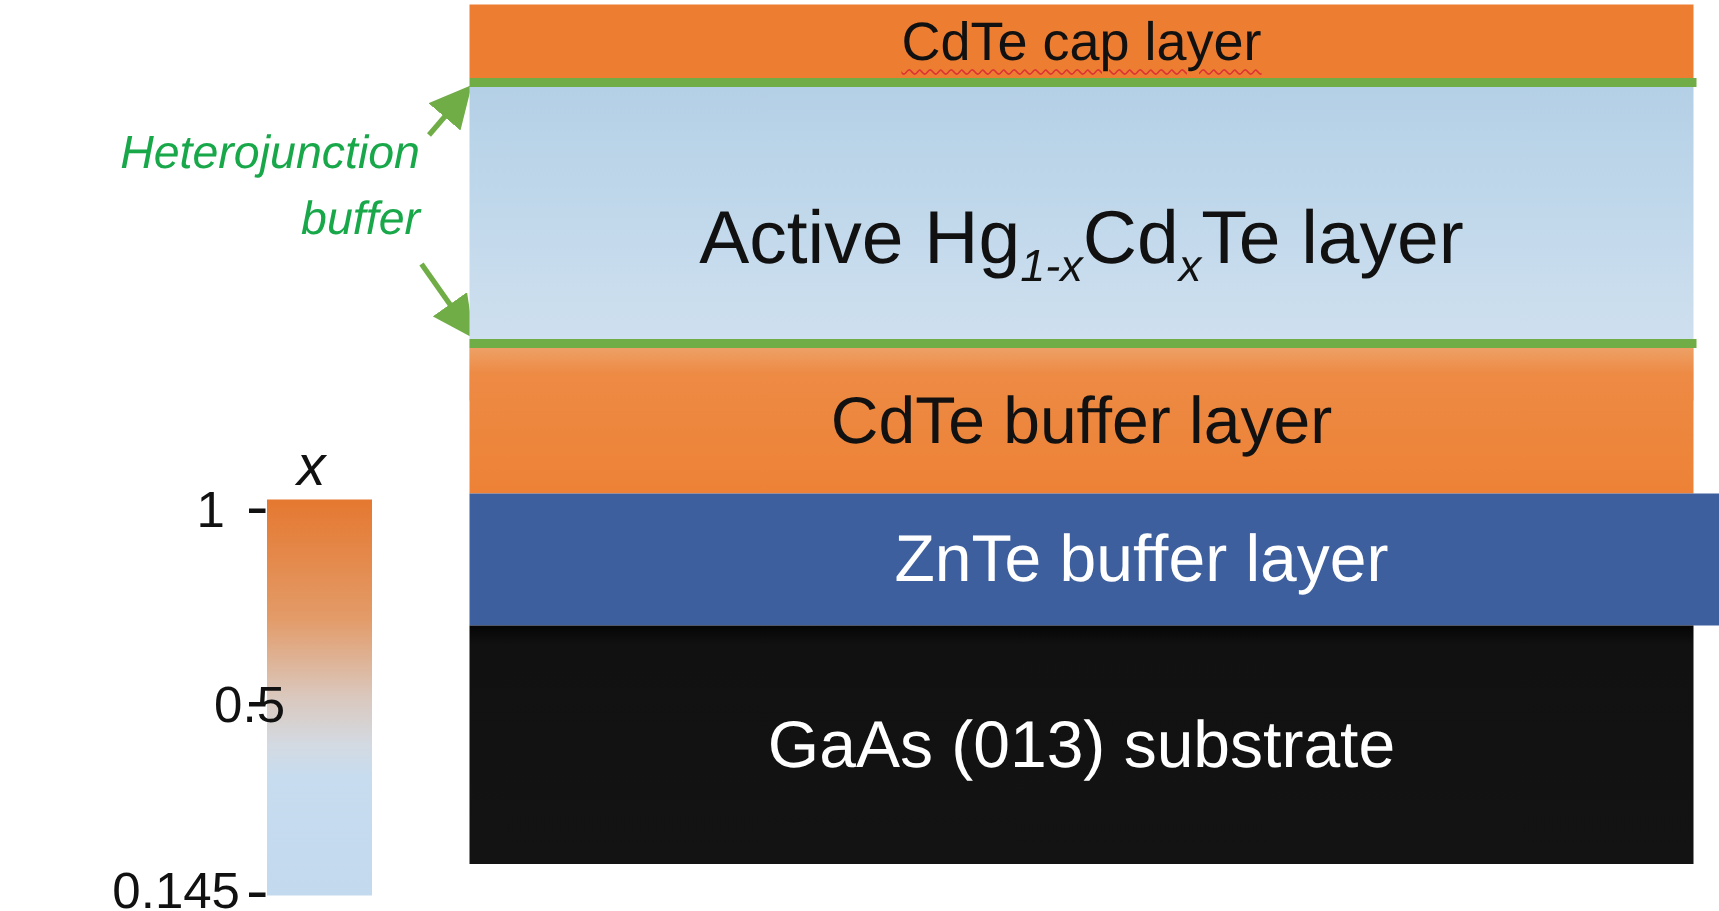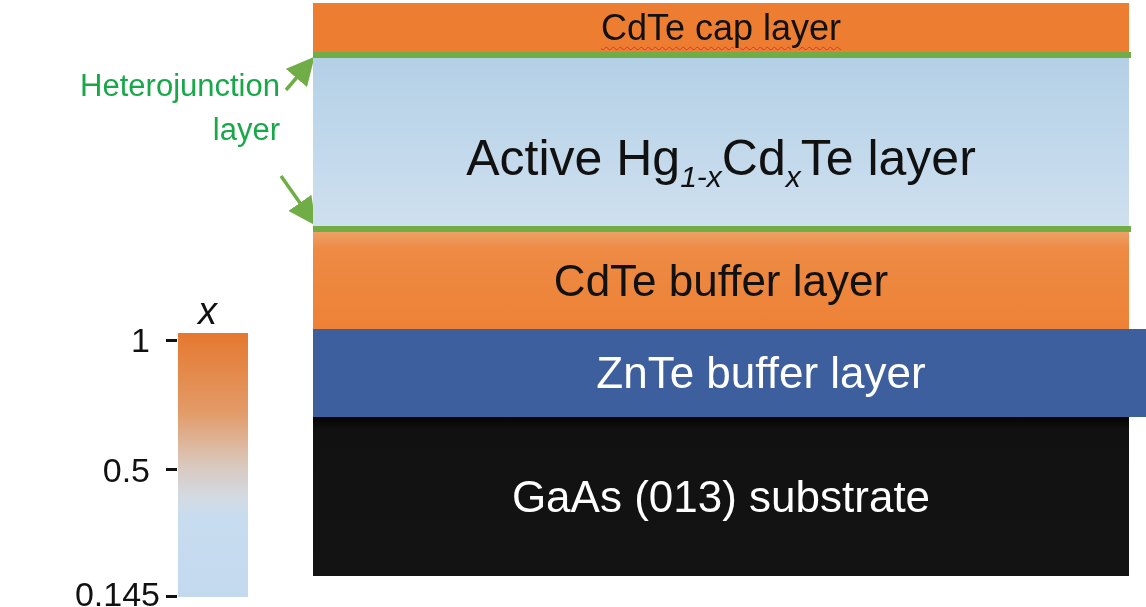--- a/index.html
+++ b/index.html
@@ -14,21 +14,21 @@
   #j2{top:226px;}
   #active{top:58px;height:209px;background:linear-gradient(to bottom,#b4d0e6 0%,#c4daec 50%,#cfe0ef 82%,#e8c3a4 94%,#eda570 100%);}
   #active .lbl{font-size:50px;color:#111;}
   #active sub{font-size:30px;vertical-align:-12px;}
   #cdte{top:232px;height:97px;background:linear-gradient(to bottom,#eea066 0%,#ed8a44 18%,#ed8236 100%);}
   #cdte .lbl{color:#111;}
   #znte{top:329px;height:88px;background:#3e5f9e;padding-left:40px;}
   #znte .lbl{color:#fff;}
   #gaas{top:417px;height:159px;background:linear-gradient(to bottom,#050505 0%,#111 8%,#131313 100%);}
   #gaas .lbl{color:#fff;}
-  #hetero{position:absolute;left:4px;top:64px;width:276px;text-align:right;color:#18a84a;font-size:31px;line-height:44px;}
+  #hetero{position:absolute;left:4px;top:80px;width:276px;text-align:right;color:#18a84a;font-style:italic;font-size:31px;line-height:44px;}
   #arrows{position:absolute;left:0;top:0;}
   #cbar{position:absolute;left:178px;top:333px;width:70px;height:264px;background:linear-gradient(to bottom,#e57830 0%,#e39b68 30%,#dac8be 50%,#d3dae2 62%,#c7dcef 70%,#c3d9ee 100%);}
   #cbar-title{position:absolute;left:198px;top:290px;font-size:38px;font-style:italic;color:#111;}
   .tick{position:absolute;height:3px;width:11px;background:#111;left:166px;}
   .ticklbl{position:absolute;font-size:34px;color:#111;text-align:right;width:150px;left:0;}
 </style>
 </head>
 <body>
 
 <svg id="arrows" width="330" height="240">
@@ -36,21 +36,21 @@
     <marker id="ah" markerWidth="8" markerHeight="8" refX="6" refY="4" orient="auto" markerUnits="strokeWidth">
       <path d="M0,0 L8,4 L0,8 Z" fill="#70ad47"></path>
     </marker>
   </defs>
   <line x1="286" y1="90" x2="310" y2="62" stroke="#70ad47" stroke-width="3.5" marker-end="url(#ah)"></line>
   <line x1="281" y1="176" x2="312" y2="220" stroke="#70ad47" stroke-width="3.5" marker-end="url(#ah)"></line>
 </svg>
 
 <div id="hetero">
   <div>Heterojunction</div>
-  <div>layer</div>
+  <div>buffer</div>
 </div>
 
 <div class="layer" id="cap">
   <span class="lbl"><span class="sq">CdTe cap layer</span></span>
 </div>
 <div class="junc" id="j1"></div>
 
 <div class="layer" id="active">
   <span class="lbl"><span>Active Hg</span><sub><i>1-x</i></sub><span>Cd</span><sub><i>x</i></sub><span>Te layer</span></span>
 </div>
@@ -67,14 +67,14 @@
 <div class="layer" id="gaas">
   <span class="lbl">GaAs (013) substrate</span>
 </div>
 
 <div id="cbar-title">x</div>
 <div id="cbar"></div>
 <div class="tick" style="top:339px;"></div>
 <div class="tick" style="top:468px;"></div>
 <div class="tick" style="top:595px;"></div>
 <div class="ticklbl" style="top:321px;left:0;width:150px;">1</div>
-<div class="ticklbl" style="top:451px;width:150px;">0.5</div>
+<div class="ticklbl" style="top:451px;width:150px;padding-left:40px;">0.5</div>
 <div class="ticklbl" style="top:575px;width:160px;">0.145</div>
 
 </body></html>

